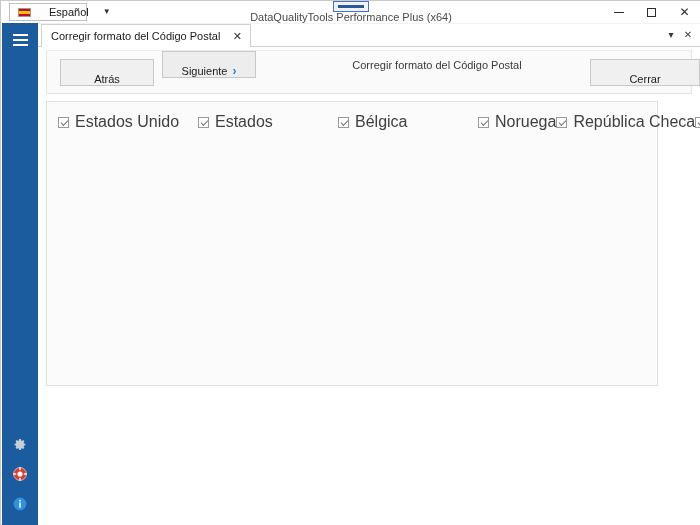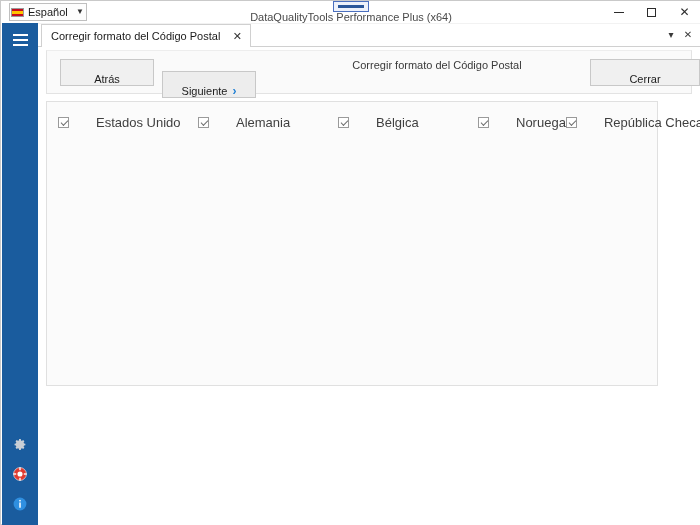--- a/index.html
+++ b/index.html
@@ -20,22 +20,22 @@
   .titlebar {
     position: absolute; left: 0; top: 0; width: 700px; height: 22px;
     background: #ffffff;
   }
   .lang-combo {
     position: absolute; left: 8px; top: 2px;
     width: 78px; height: 18px;
     border: 1px solid #bfbfbf;
     background: #fdfdfd;
     display: flex; align-items: center;
-    padding-left: 1px;
-    font-size: 11px; color: #1a1a1a;
+    padding-left: 8px;
+    font-size: 11px; color: #1a1a1a; gap: 14px;
   }
   .flag-es {
     width: 13px; height: 9px;
     background: linear-gradient(to bottom,
         #c60b1e 0 25%, #ffc400 25% 75%, #c60b1e 75% 100%);
     border: 1px solid #9a9a9a;
     flex: none; margin-right: 4px;
   }
   .lang-label { flex: 1 1 auto; line-height: 1; white-space: nowrap; }
   .combo-arrow {
@@ -128,21 +128,21 @@
     border-top-color: #ededed;
   }
   .btn {
     position: absolute;
     background: #f0f0f0; border: 1px solid #c8c8c8;
     font-size: 11px; color: #1b1b1b;
     display: flex; align-items: flex-end; justify-content: center;
     gap: 5px;
   }
   .btn-atras { left: 13px; top: 8px; width: 94px; height: 27px; }
-  .btn-sig   { left: 115px; top: 20px; width: 94px; height: 27px;
+  .btn-sig   { left: 115px; top: 0; width: 94px; height: 27px;
                background: #ededed; }
   .btn-cerrar{ left: 543px; top: 8px; width: 110px; height: 27px; }
   .chev-next { color: #1f7fd4; font-size: 12px; font-weight: bold; line-height: 1; }
 
   .wiztext {
     position: absolute; left: 250px; top: 6px; width: 280px;
     text-align: center; font-size: 11px; color: #3a3a3a;
     line-height: 16px;
   }
   .wiztext .l2 { color: #3a3a3a; }
@@ -155,21 +155,21 @@
   .cbgrid {
     position: absolute; left: 0; top: 0; width: 612px; height: 285px;
     display: grid;
     grid-template-columns: 140px 140px 140px 1fr;
     grid-auto-rows: 22.7px;
     grid-auto-flow: column;
     padding: 9px 0 0 11px;
   }
   .cbitem {
     display: flex; align-items: center;
-    font-size: 13px; color: #3f3f3f; gap: 21px;
+    font-size: 16px; color: #3f3f3f;
   }
   .cbbox {
     width: 11px; height: 11px; flex: none;
     border: 1px solid #9a9a9a; background: #ffffff;
     margin-right: 6px; position: relative;
   }
   .cbbox::after {
     content: "";
     position: absolute; left: 2px; top: 2px;
     width: 6px; height: 3px;
@@ -277,21 +277,21 @@
     </div>
 
     <div class="cbpanel">
       <div class="cbgrid" id="cbgrid">
           <div class="cbitem">
             <span class="cbbox"></span>
             <span class="cblabel">Estados Unido</span>
           </div>
           <div class="cbitem">
             <span class="cbbox"></span>
-            <span class="cblabel">Alemania</span>
+            <span class="cblabel">Estados</span>
           </div>
           <div class="cbitem">
             <span class="cbbox"></span>
             <span class="cblabel">Bélgica</span>
           </div>
           <div class="cbitem">
             <span class="cbbox"></span>
             <span class="cblabel">Noruega</span>
           </div>
           <div class="cbitem">

